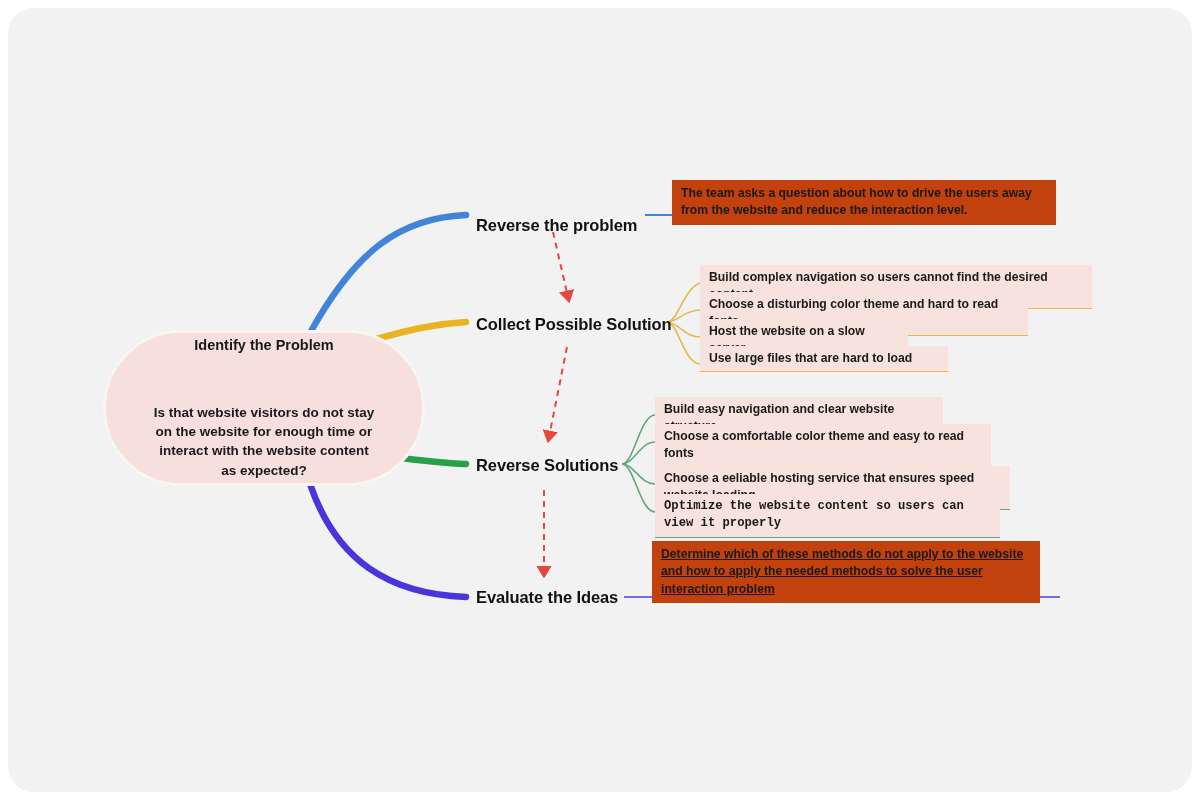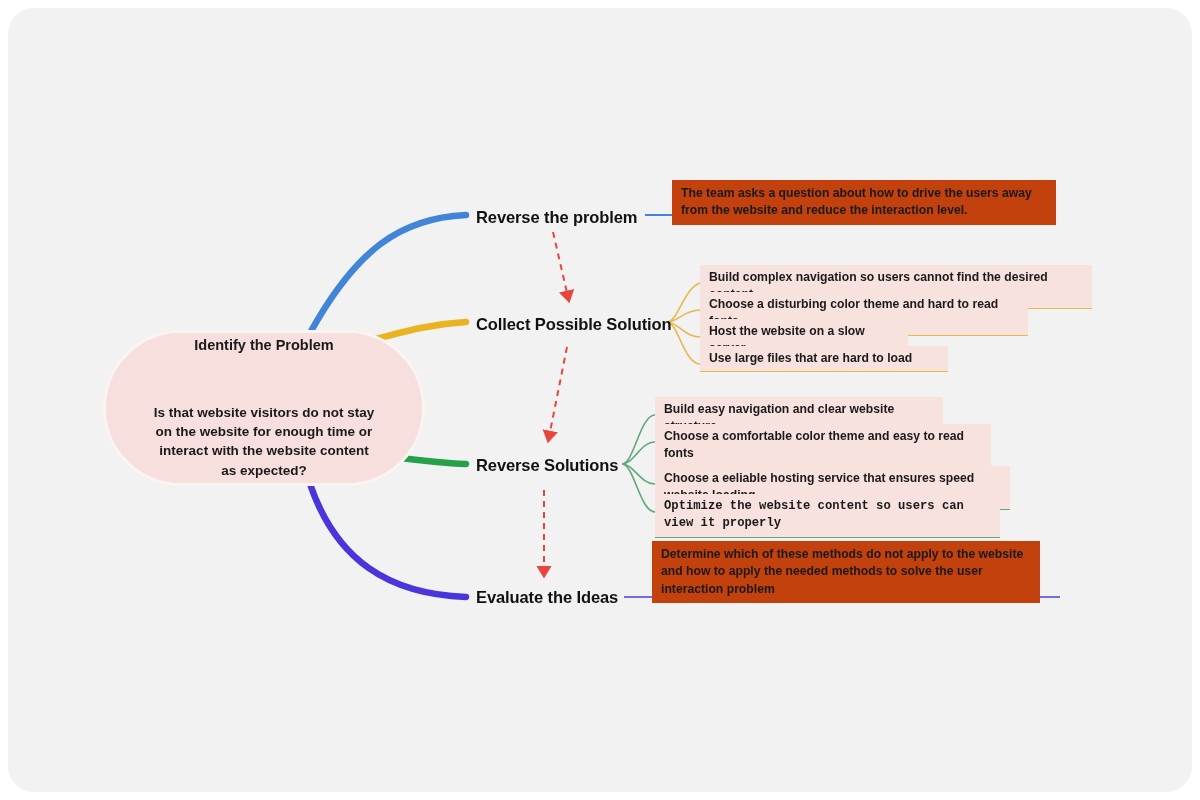--- a/index.html
+++ b/index.html
@@ -73,21 +73,21 @@
 
   
   .main-topic {
     position: absolute;
     font-size: 16.5px;
     font-weight: 700;
     color: #111111;
     white-space: nowrap;
     letter-spacing: -0.1px;
   }
-  .mt-reverse-problem { left: 476px; top: 208px; }
+  .mt-reverse-problem { left: 476px; top: 216px; }
   .mt-collect        { left: 476px; top: 315px; }
   .mt-reverse-sol    { left: 476px; top: 456px; }
   .mt-evaluate       { left: 476px; top: 588px; }
 
   
   .branch-rule {
     position: absolute;
     height: 2px;
   }
 
@@ -184,15 +184,15 @@
 
   <div class="sub-note green" style="left:655px; top:397px; width:288px;">Build easy navigation and clear website structure</div>
   <div class="sub-note green" style="left:655px; top:424px; width:336px;">Choose a comfortable color theme and easy to read fonts</div>
   <div class="sub-note green" style="left:655px; top:466px; width:355px;">Choose a eeliable hosting service that ensures speed website loading</div>
   <div class="sub-note green" style="left:655px; top:494px; width:345px;font-family:Liberation Mono, monospace;">Optimize the website content so users can view it properly</div>
 
   <div class="main-topic mt-evaluate">Evaluate the Ideas</div>
 
   <div class="branch-rule" style="left:624px; top:596px; width:436px; background:#7a6ae0;"></div>
 
-  <div class="note" style="left:652px; top:541px; width:388px;">Determine which of these methods do not apply to the website and how to apply the needed methods to solve the user interaction problem</div>
+  <div class="note" style="left:652px; top:541px; width:388px;text-decoration:underline;">Determine which of these methods do not apply to the website and how to apply the needed methods to solve the user interaction problem</div>
 
 </div>
 
 </body></html>

